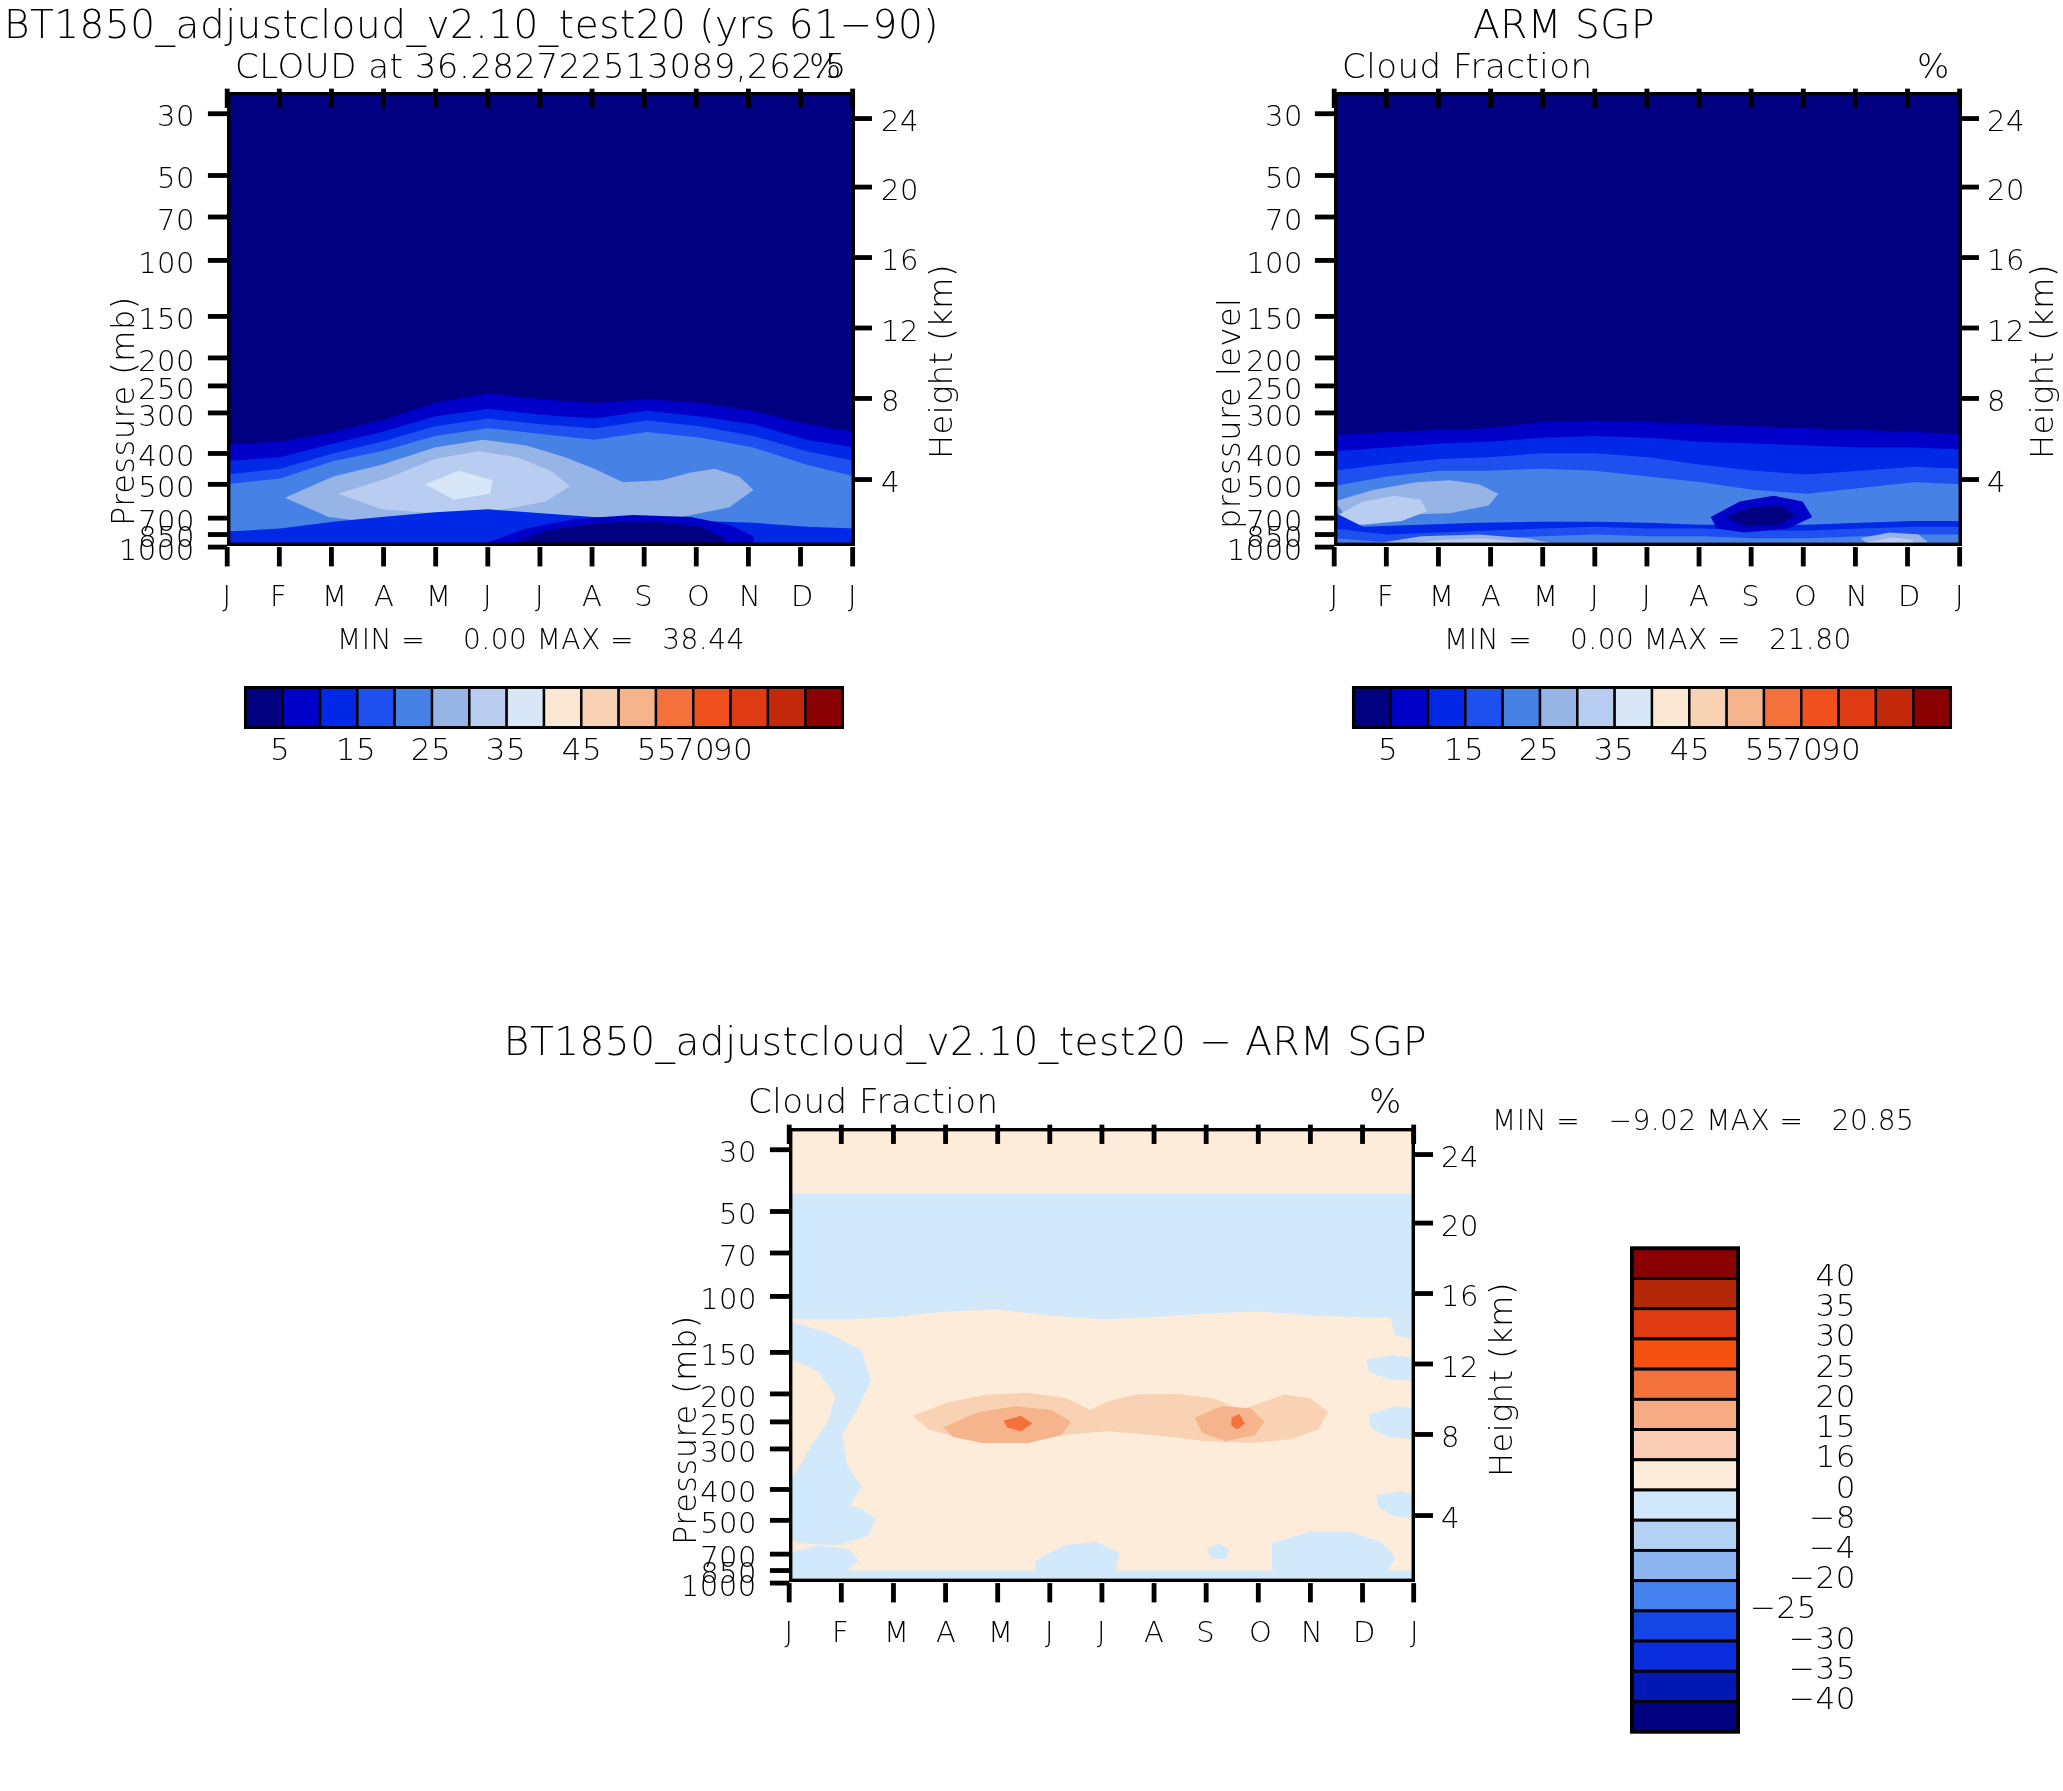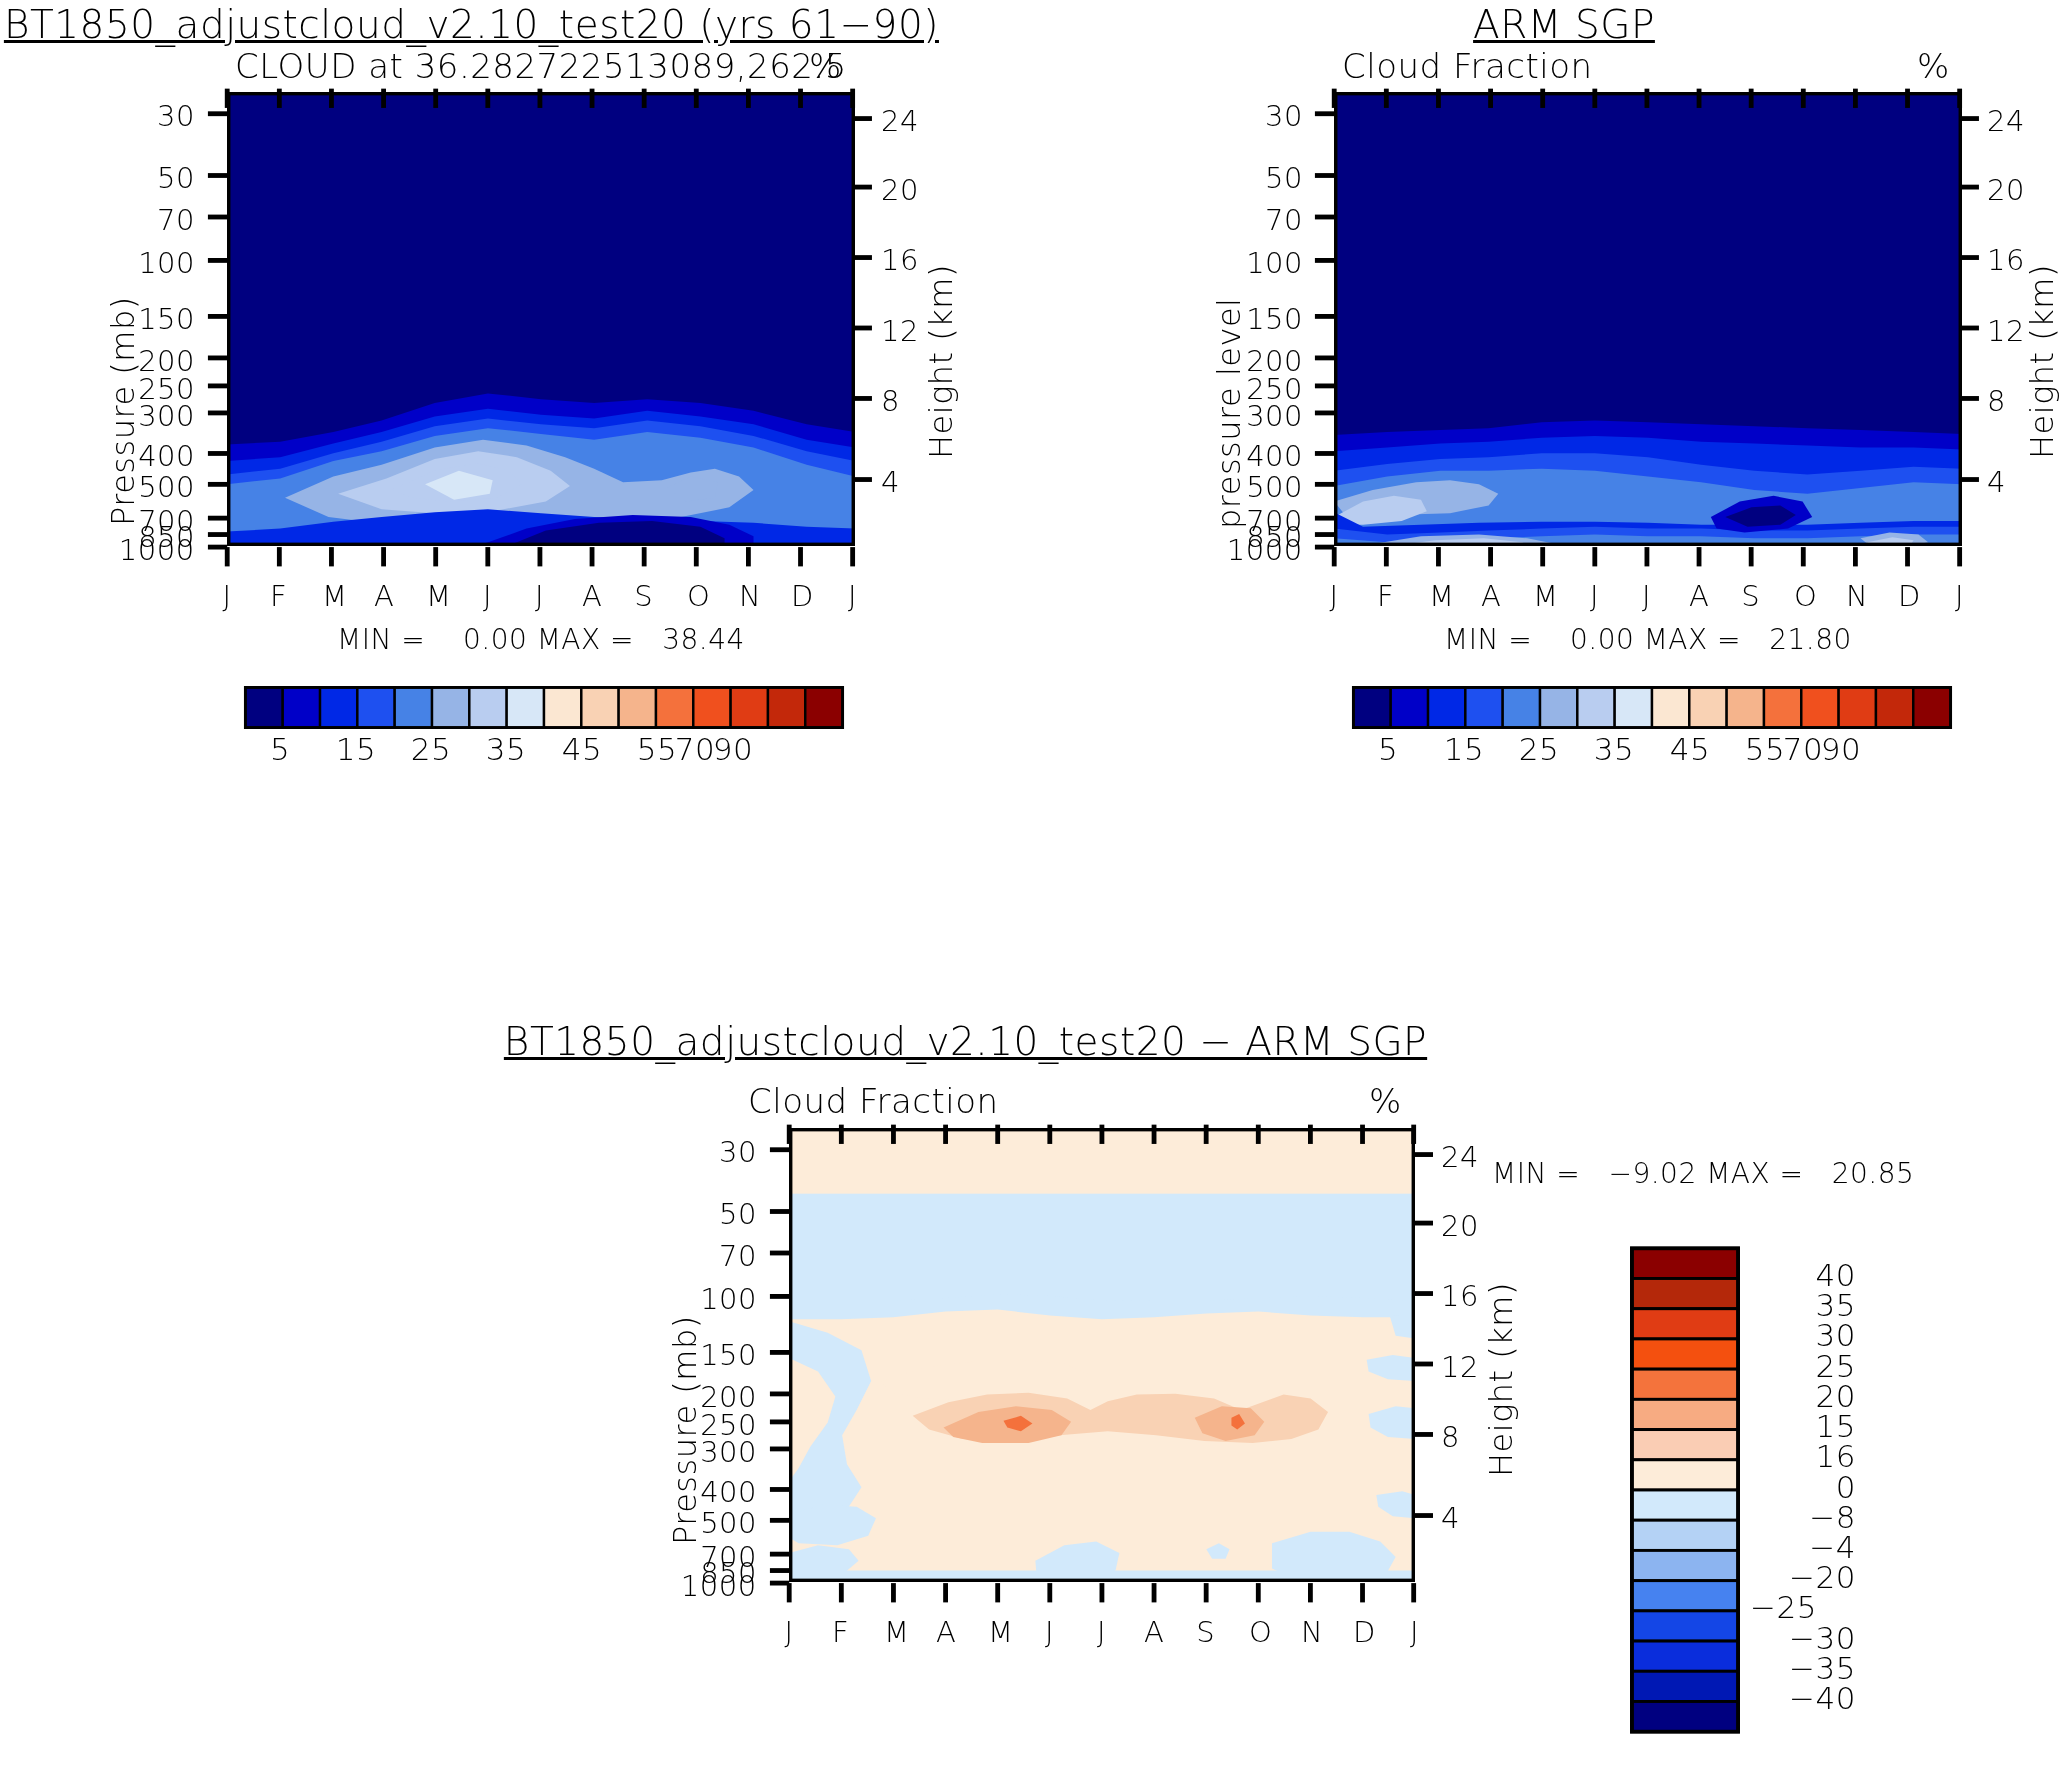--- a/index.html
+++ b/index.html
@@ -1,20 +1,20 @@
 <!DOCTYPE html>
 <html><head>
 <meta charset="utf-8">
 <style>
   html,body{margin:0;padding:0;background:#ffffff;}
   body{width:2063px;height:1791px;position:relative;
        font-family:"DejaVu Sans","Liberation Sans",sans-serif;color:#000;}
   .abs{position:absolute;}
   .txt{white-space:pre;font-weight:300;letter-spacing:0.5px;}
-  .ttl-main{font-size:39px;text-decoration:underline;}
+  .ttl-main{font-size:39px;}
   .ttl-sub{font-size:34px;}
   .tick{font-size:29px;}
   .axlabel{font-size:32px;}
   .minmax{font-size:28px;}
   .cblab{font-size:31px;}
   .rot270{transform:rotate(-90deg);transform-origin:left top;}
   svg{display:block;}
   .ctr{text-anchor:middle;}
 </style>
 </head>
@@ -488,21 +488,21 @@
   <div class="txt tick" style="position:absolute;left:251px;top:0;width:19.3px;text-align:center;">J</div>
   <div class="txt tick" style="position:absolute;left:303px;top:0;width:19.3px;text-align:center;">J</div>
   <div class="txt tick" style="position:absolute;left:355px;top:0;width:19.3px;text-align:center;">A</div>
   <div class="txt tick" style="position:absolute;left:407px;top:0;width:19.3px;text-align:center;">S</div>
   <div class="txt tick" style="position:absolute;left:460px;top:0;width:19.3px;text-align:center;">O</div>
   <div class="txt tick" style="position:absolute;left:512px;top:0;width:19.3px;text-align:center;">N</div>
   <div class="txt tick" style="position:absolute;left:564px;top:0;width:19.3px;text-align:center;">D</div>
   <div class="txt tick" style="position:absolute;left:616px;top:0;width:19.3px;text-align:center;">J</div>
 </div>
 
-<div class="abs txt minmax" style="left:1492px;top:1157px;">MIN =   −9.02 MAX =   20.85</div>
+<div class="abs txt minmax" style="left:1492px;top:1104px;">MIN =   −9.02 MAX =   20.85</div>
 
 <div class="abs" style="left:1630px;top:1246px;">
   <svg width="110" height="488" viewBox="0 0 114 505">
     <g id="cbD">
         <rect x="2" y="2" width="110" height="31.3125" fill="#8b0000" stroke="#000" stroke-width="3"></rect>
         <rect x="2" y="33.3125" width="110" height="31.3125" fill="#b4280a" stroke="#000" stroke-width="3"></rect>
         <rect x="2" y="64.625" width="110" height="31.3125" fill="#e03c14" stroke="#000" stroke-width="3"></rect>
         <rect x="2" y="95.9375" width="110" height="31.3125" fill="#f4500f" stroke="#000" stroke-width="3"></rect>
         <rect x="2" y="127.25" width="110" height="31.3125" fill="#f4733c" stroke="#000" stroke-width="3"></rect>
         <rect x="2" y="158.5625" width="110" height="31.3125" fill="#f7ab82" stroke="#000" stroke-width="3"></rect>

